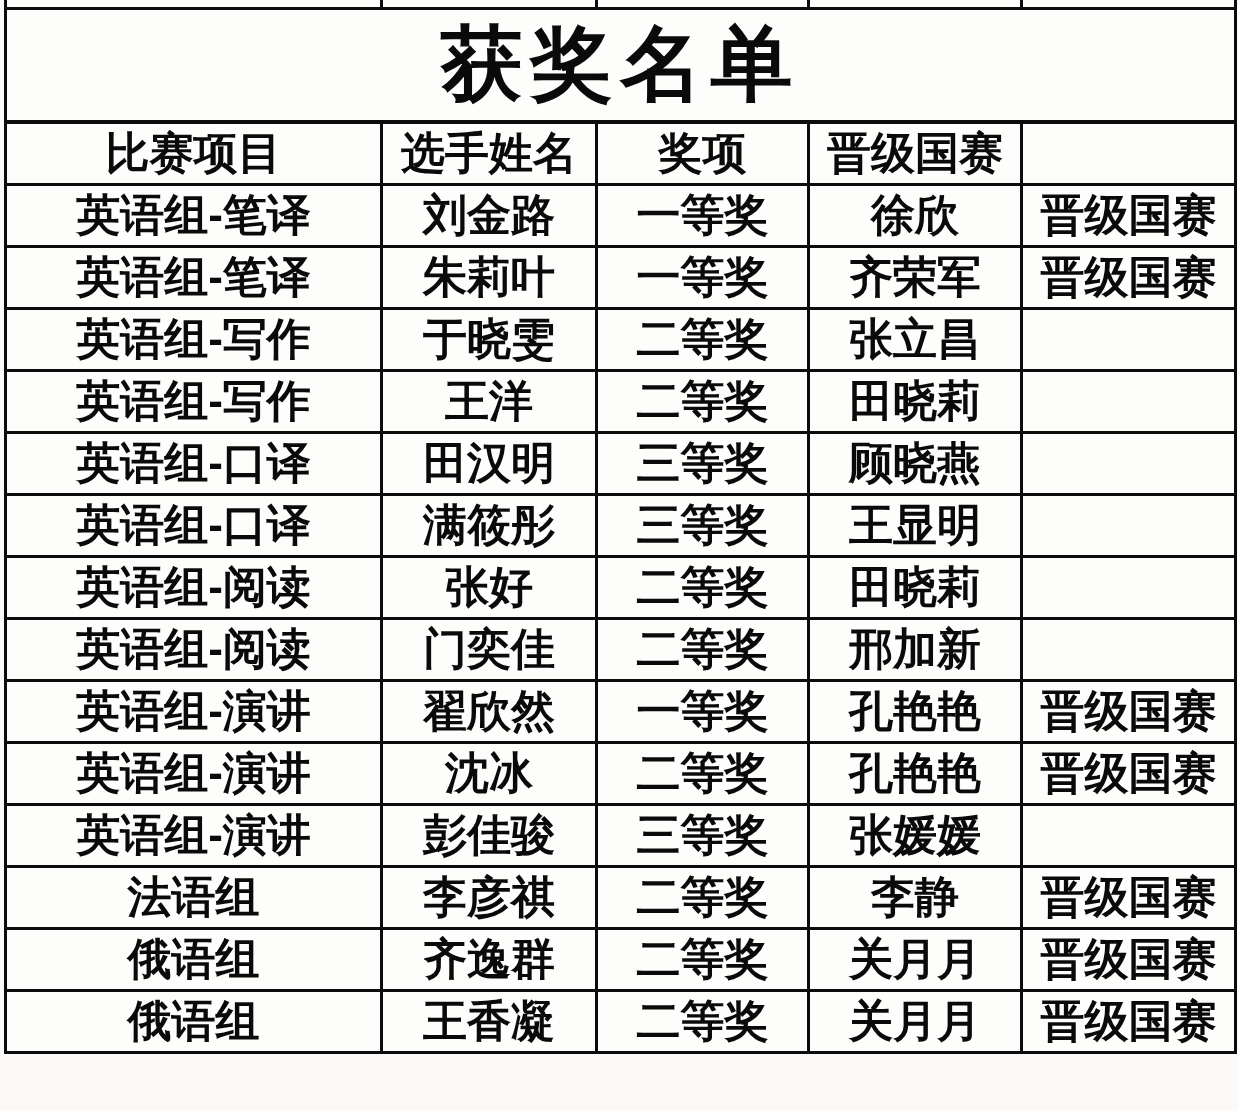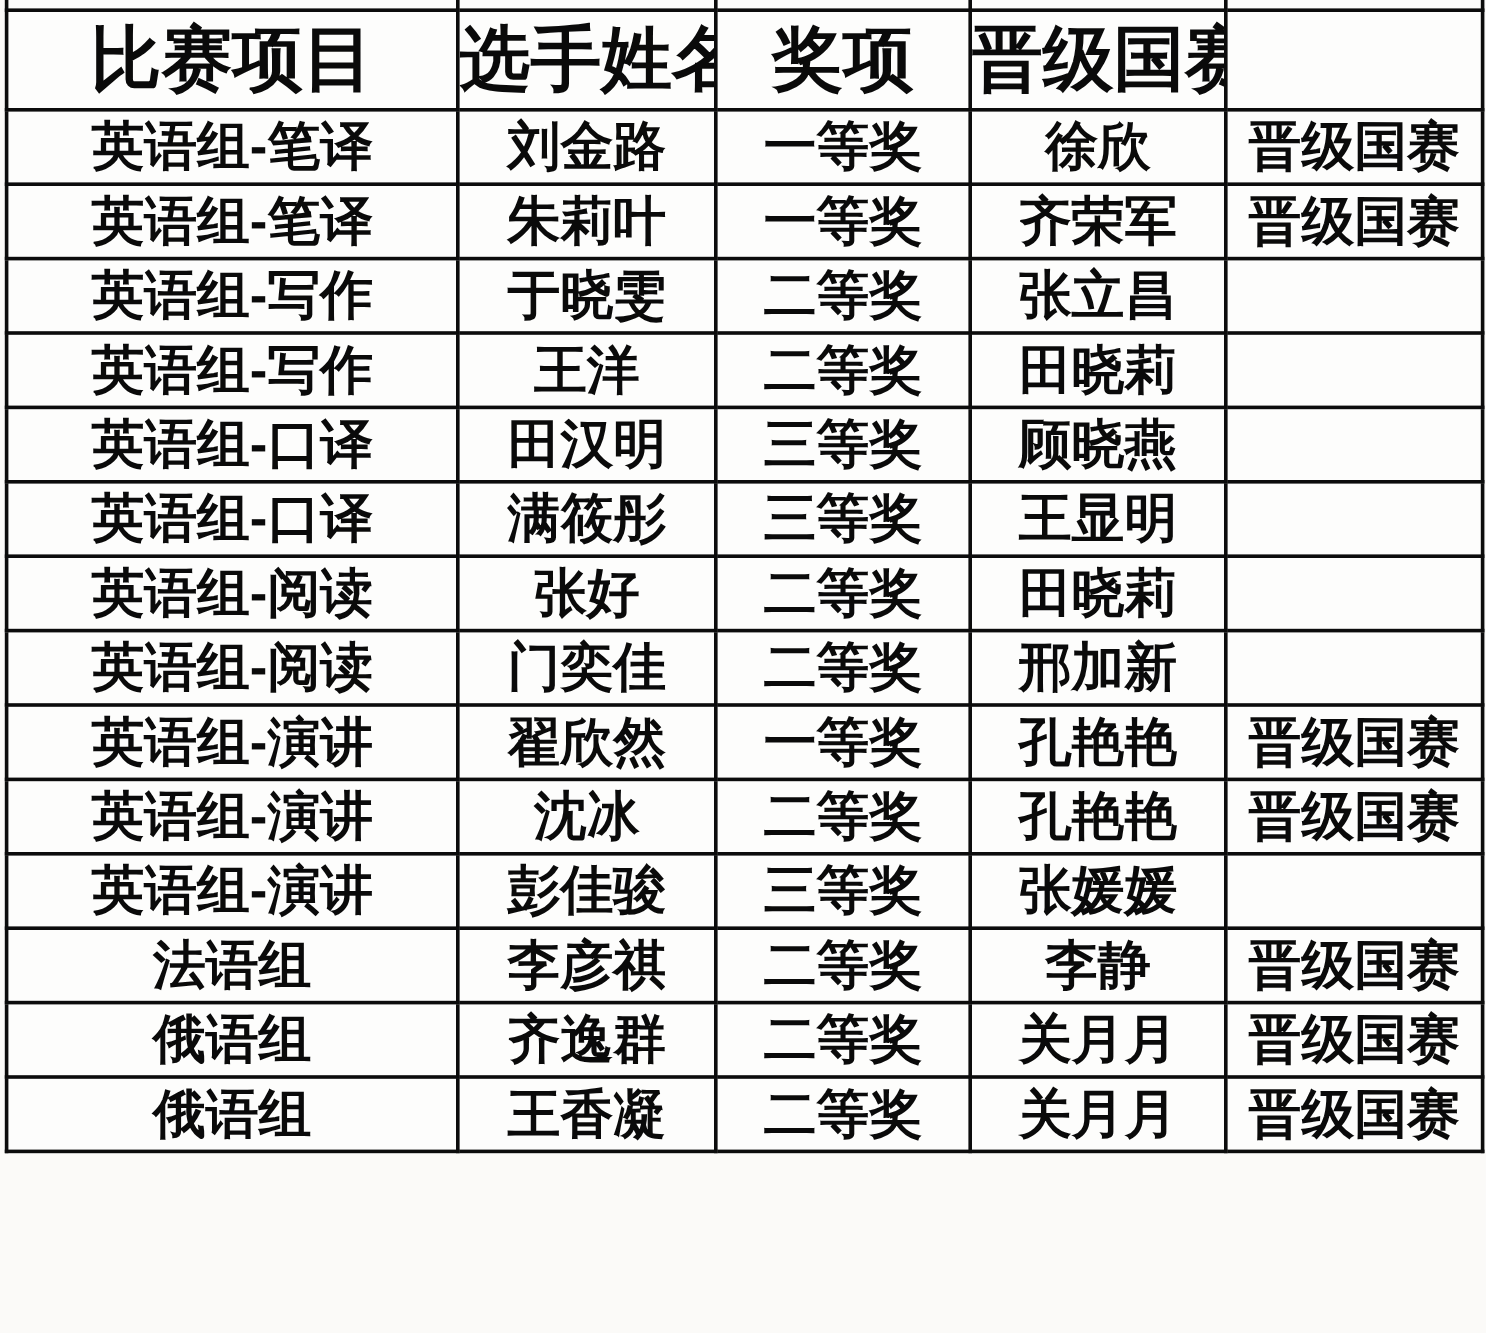--- a/index.html
+++ b/index.html
@@ -39,21 +39,21 @@
   }
   tr.title-row td {
     height: 104px;
     font-size: 82px;
     font-weight: 700;
     letter-spacing: 8px;
     border-bottom: 4px solid #0c0c0c;
   }
   tr.header-row td {
     height: 59px;
-    font-size: 59px;
+    font-size: 44px;
     font-weight: 700;
   }
   tr.data-row td {
     height: 59px;
     font-size: 44px;
     font-weight: 700;
   }
 </style>
 </head>
 <body>
@@ -70,20 +70,23 @@
 
     <tbody>
         <tr class="sliver">
       <td></td>
       <td></td>
       <td></td>
       <td></td>
       <td></td>
     </tr>
 
+    <tr class="title-row">
+      <td colspan="5">获奖名单</td>
+    </tr>
 
     <tr class="header-row">
       <td>比赛项目</td>
       <td>选手姓名</td>
       <td>奖项</td>
       <td>晋级国赛</td>
       <td></td>
     </tr>
 
     <tr class="data-row">

